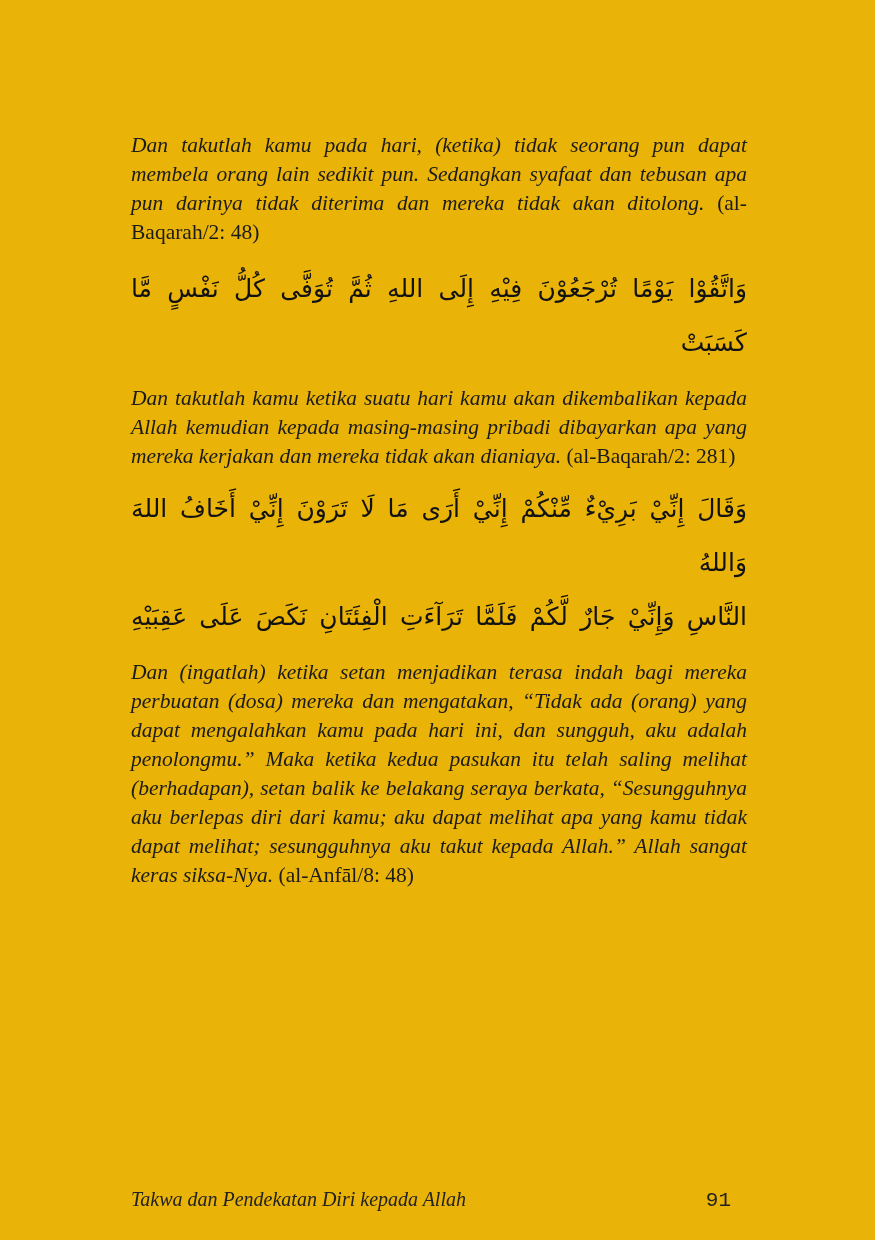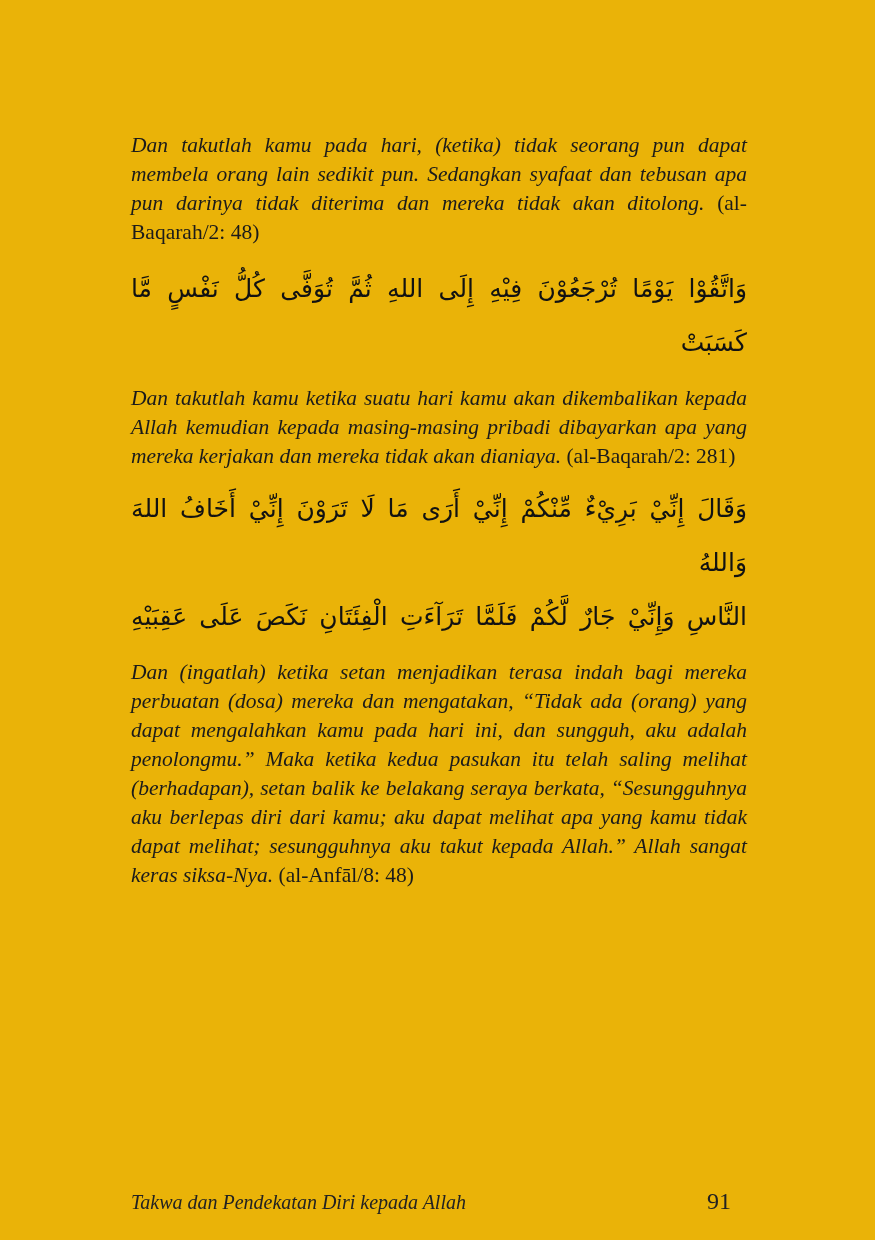--- a/index.html
+++ b/index.html
@@ -60,22 +60,23 @@
     justify-content: space-between;
     align-items: baseline;
     margin-top: 40px;
   }
   .footer-title {
     font-style: italic;
     font-size: 20px;
     color: #222222;
   }
   .footer-page {
-    font-size: 24px;
+    font-size: 21px;
     color: #222222;
+    font-family: Liberation Mono, monospace;
   }
 </style>
 </head>
 <body>
 
 <div class="page">
   <div class="body-col">
 
     <p class="para mb14"><span class="it">Dan takutlah kamu pada hari, (ketika) tidak seorang pun dapat membela orang lain sedikit pun. Sedangkan syafaat dan tebusan apa pun darinya tidak diterima dan mereka tidak akan ditolong. </span><span class="rm">(al-Baqarah/2: 48)</span></p>
 

